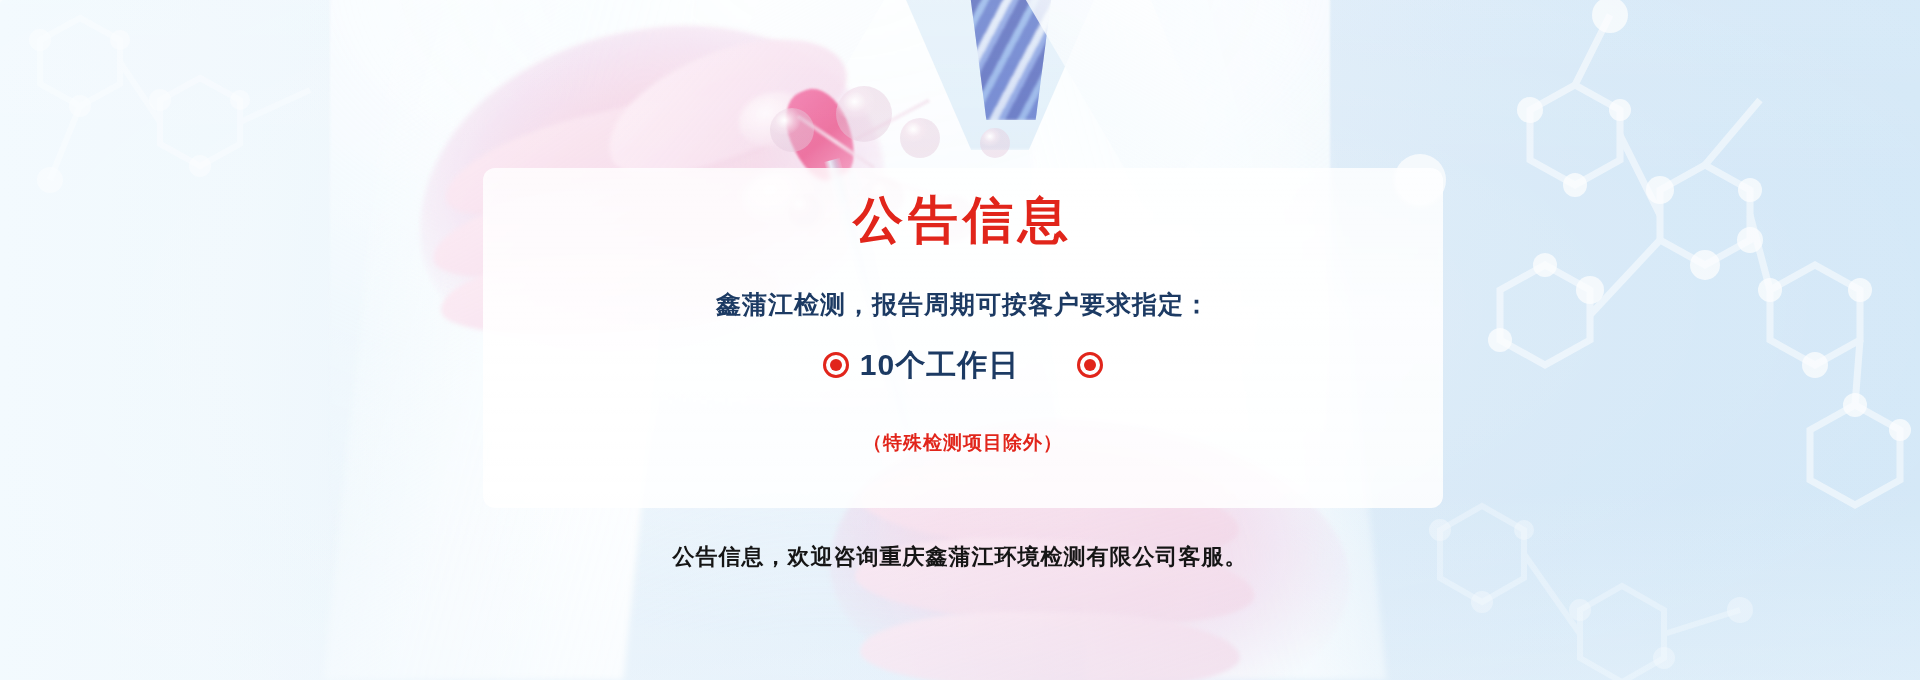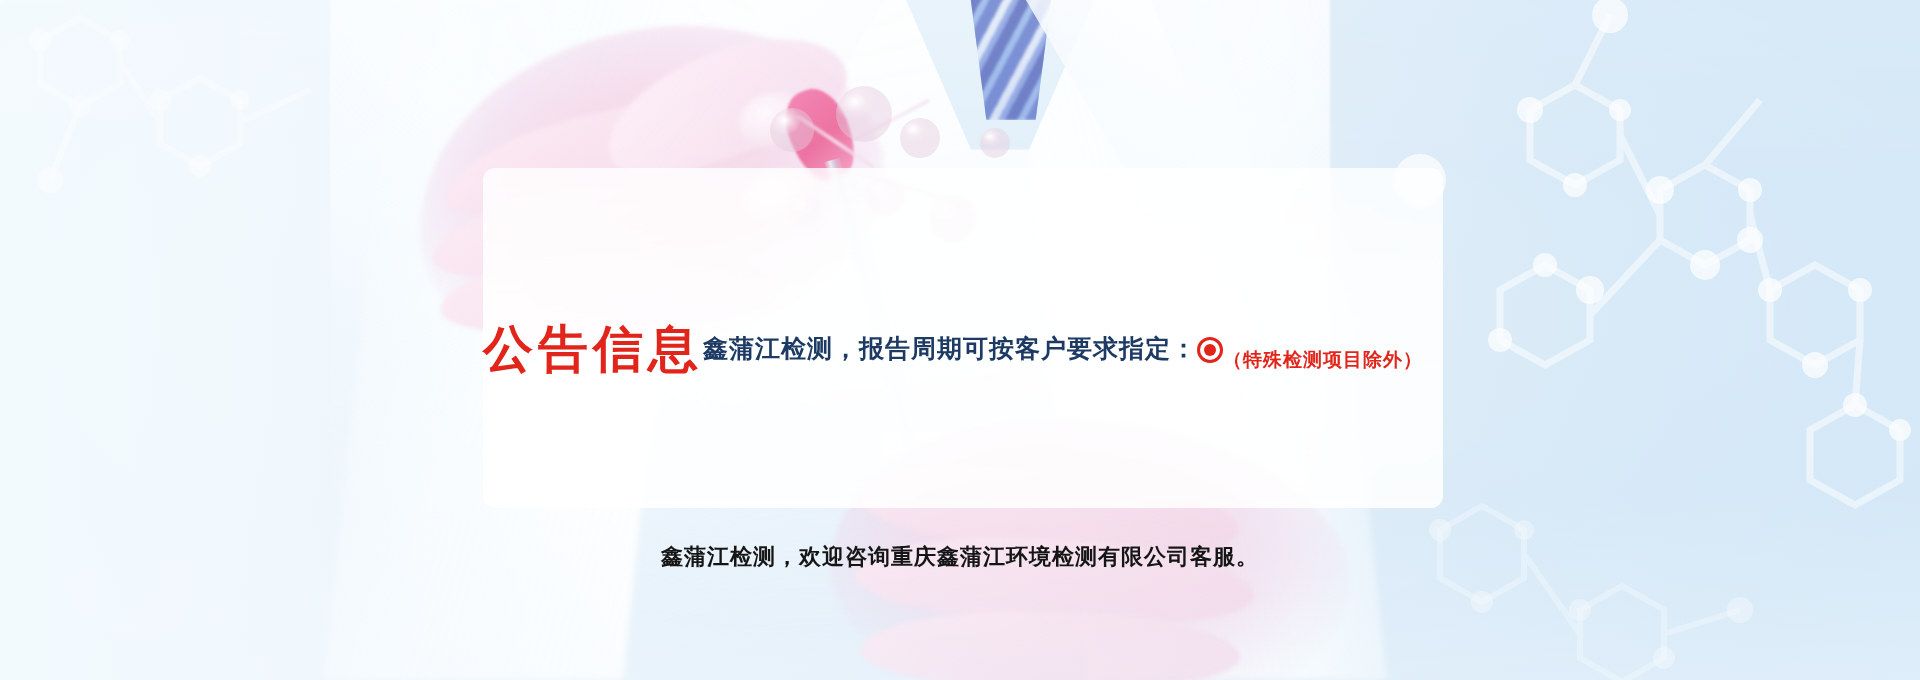--- a/index.html
+++ b/index.html
@@ -210,31 +210,31 @@
     background:linear-gradient(180deg,rgba(255,255,255,.10),rgba(255,255,255,0) 28%,rgba(255,255,255,0) 72%,rgba(244,250,254,.35) 100%);
   }
 
   
   .card{
     position:absolute;
     left:483px; top:168px; width:960px; height:340px;
     background:linear-gradient(180deg,rgba(255,255,255,.80) 0%,rgba(255,255,255,.90) 45%,rgba(255,255,255,.86) 100%);
     border-radius:12px;
     backdrop-filter:blur(2px);
-    display:flex; flex-direction:row; align-items:center;
+    display:flex; flex-direction:column; align-items:center;
   }
   .card-title{
     margin-top:24px;
     font-size:50px; font-weight:bold; letter-spacing:5px;
     color:#e1251b;
     line-height:1.15;
     text-shadow:0 1px 0 rgba(255,255,255,.6);
   }
   .card-sub{
-    margin-top:20px;
+    margin-top:38px;
     font-size:25px; font-weight:bold; letter-spacing:1px;
     color:#1c3a63;
   }
   .opts{
     margin-top:24px;
     display:flex; align-items:center; justify-content:center;
     gap:58px;
   }
   .opt{ display:flex; align-items:center; gap:11px; }
   .radio{
@@ -389,28 +389,34 @@
     <div class="veil2"></div>
   </div>
 
   <div class="card">
     <div class="card-title">公告信息</div>
 
     <div class="card-sub">鑫蒲江检测，报告周期可按客户要求指定：</div>
 
     <div class="opts">
 
+      <div class="opt">
+        <span class="radio">
+            <i></i>
+          </span>
+        <span class="opt-label">10个工作日</span>
+      </div>
 
 
       <div class="opt">
         <span class="radio">
             <i></i>
           </span>
       </div>
 
     </div>
 
     <div class="card-note">（特殊检测项目除外）</div>
   </div>
 
-  <div class="footer-line">鑫蒲江检测，欢迎咨询重庆鑫蒲江环境检测有限公司客服。</div>
+  <div class="footer-line">公告信息，欢迎咨询重庆鑫蒲江环境检测有限公司客服。</div>
 
 </div>
 
 </body></html>

